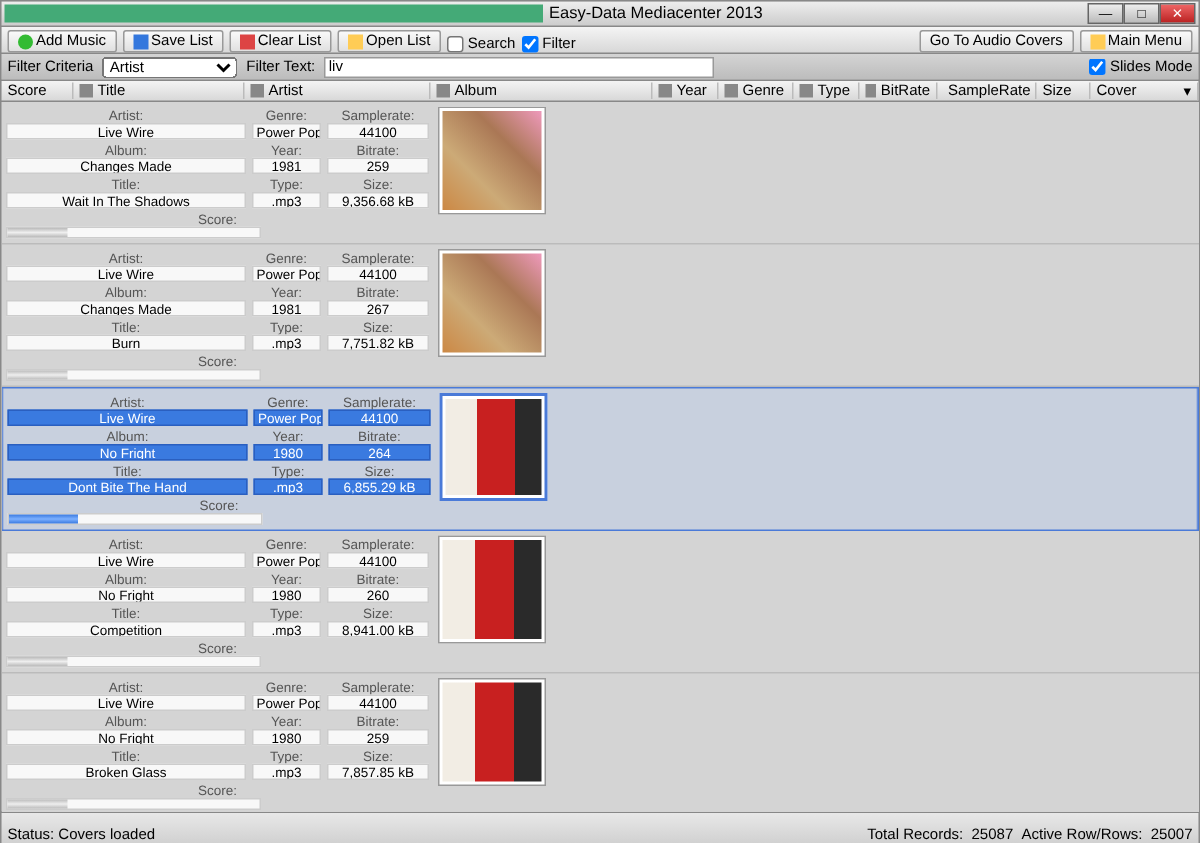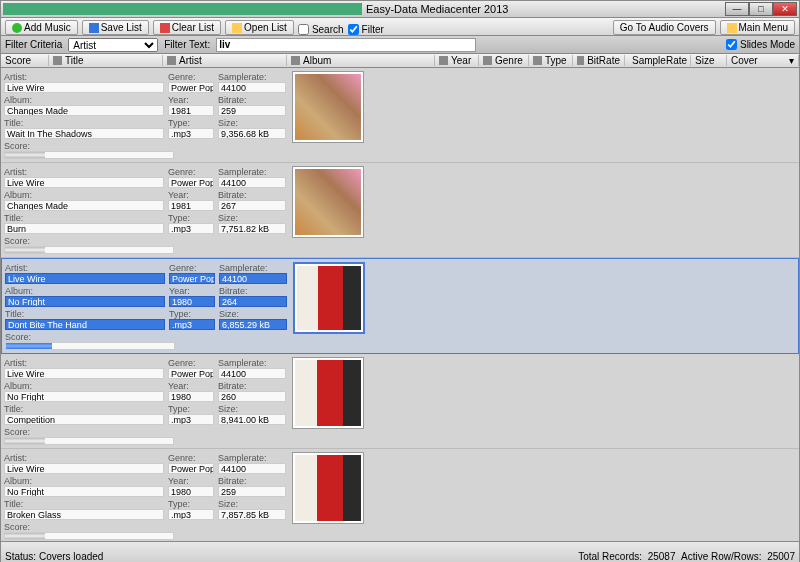--- a/index.html
+++ b/index.html
@@ -13,26 +13,26 @@
 .winbtn.close { background: linear-gradient(#e66,#b22); color: #fff; }
 .toolbar { height: 18px; background: linear-gradient(#f4f4f4,#d8d8d8); border: 1px solid #888; border-top:none; display:flex; align-items:flex-end; padding: 0 4px; gap: 4px; }
 .btn { height: 15px; padding: 0 6px; border: 1px solid #999; border-radius: 2px; background: linear-gradient(#fafafa,#e0e0e0); display:flex; align-items:center; gap:2px; font-size:10px; cursor:pointer; }
 .btn .bi { width:10px; height:10px; }
 .bi.add{background:#3b3;border-radius:50%;} .bi.save{background:#37d;} .bi.clear{background:#d44;} .bi.open{background:#fc5;}
 .chk { display:flex; align-items:center; gap:3px; font-size:10px; }
 .chk input { width:11px; height:11px; }
 .toolbar .spacer { flex:1; }
 .filterrow { height: 18px; background: linear-gradient(#d4d4d4,#bcbcbc); border:1px solid #888; border-top:none; display:flex; align-items:center; padding: 0 4px; gap: 6px; font-size:10px; }
 .filterrow select { font-size:10px; height:14px; width:90px; }
-.filterrow input.ft { font-size:10px; height:14px; width:260px; border:1px solid #999; padding:0 2px; background:#fff;font-weight:bold; }
+.filterrow input.ft { font-size:10px; height:14px; width:260px; border:1px solid #999; padding:0 2px; background:#fff; }
 .filterrow .spacer{flex:1;}
 .headers { height: 14px; background: linear-gradient(#f4f4f4,#d8d8d8); border:1px solid #888; border-top:none; display:flex; align-items:center; font-size:10px; }
 .hcol { border-right:1px solid #bbb; padding: 0 4px; display:flex; align-items:center; gap:3px; white-space:nowrap; }
 .hic{width:9px;height:9px;background:#888;}
-.listarea { height: 474px; overflow-y:scroll; background:#d4d4d4; border:1px solid #888; border-top:none; }
+.listarea { height: 474px; overflow-y:scroll; background:#d4d4d4; border:1px solid #888; border-top:none;text-align:center; }
 .track { display:flex; border-bottom:1px solid #bbb; padding:3px; min-height:78px; }
 .track.sel { background:#c8d0de; border:1px solid #4a7ad8; }
 .tgrid { display:grid; grid-template-columns: 160px 46px 68px; gap:0px 4px; margin-right:6px; }
 .tlab { color:#555; font-size:9px; padding-top:1px; }
 .tval { background:#f8f8f8; border:1px solid #ccc; padding:0 2px; font-size:9px; height:11px; line-height:10px; margin-bottom:1px; overflow:hidden; white-space:nowrap; }
 .track.sel .tval { background:#3a7ae0; color:#fff; border-color:#2a5fc0; }
 .scorebar { grid-column: 1/4; }
 .scorebar .bar { width:170px; height:8px; background:#f8f8f8; border:1px solid #ccc; display:flex; }
 .scorebar .bar span{ display:block; width:40px; height:6px; background:linear-gradient(#bbb,#eee,#bbb); }
 .track.sel .scorebar .bar span{ background:linear-gradient(#3a7ae0,#7cb0ff,#3a7ae0); width:46px;}

